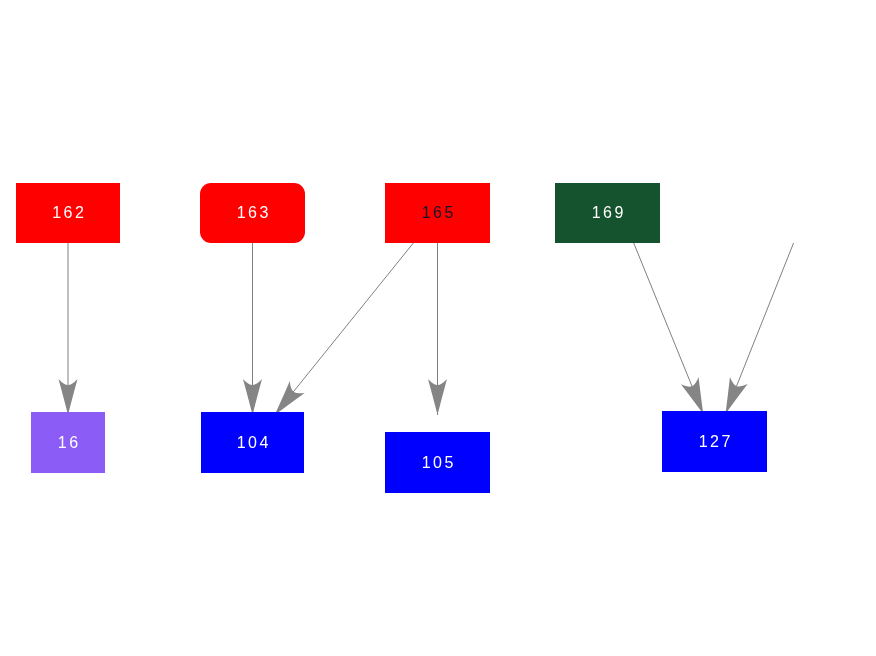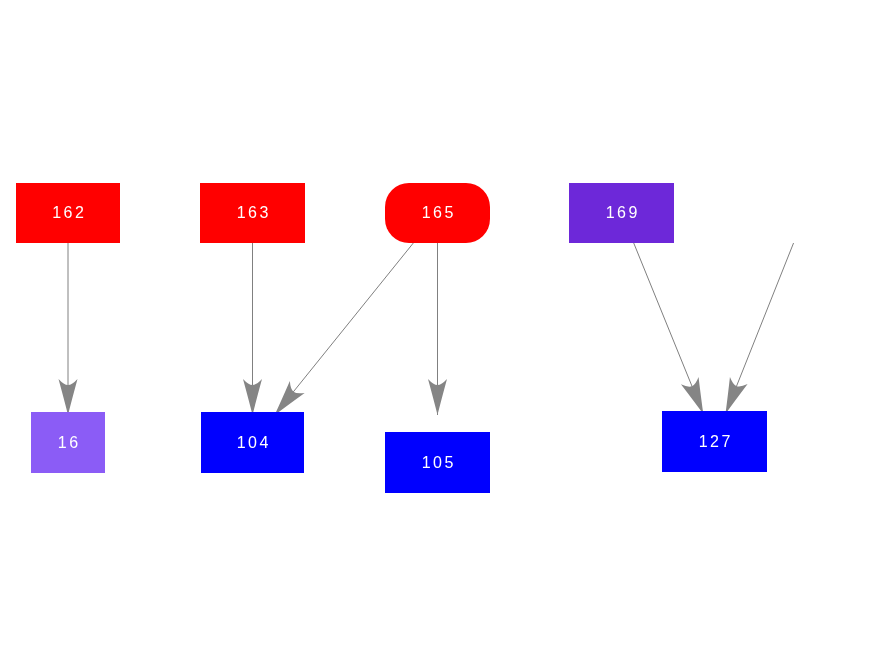--- a/index.html
+++ b/index.html
@@ -57,27 +57,27 @@
       <path d="M 0 0 Q -3.5 -14 -9.5 -36 Q -4 -30 0 -30 Q 4 -30 9.5 -36 Q 3.5 -14 0 0 Z" transform="translate(437.5,415) rotate(0)" fill="#858585"></path>
       <line x1="633.7100656455142" y1="243" x2="703.3074398249453" y2="414" stroke="#808080" stroke-width="1"></line>
       <path d="M 0 0 Q -3.5 -14 -9.5 -36 Q -4 -30 0 -30 Q 4 -30 9.5 -36 Q 3.5 -14 0 0 Z" transform="translate(703.3074398249453,414) rotate(-22.146430710088826)" fill="#858585"></path>
       <line x1="793.5525164113785" y1="243" x2="725.4518599562364" y2="414" stroke="#808080" stroke-width="1"></line>
       <path d="M 0 0 Q -3.5 -14 -9.5 -36 Q -4 -30 0 -30 Q 4 -30 9.5 -36 Q 3.5 -14 0 0 Z" transform="translate(725.4518599562364,414) rotate(21.714892708750845)" fill="#858585"></path>
     </svg>
   <div id="node-layer">
       <div class="node" style="left: 16px; top: 183px; width: 104px; height: 60px; background: rgb(255, 0, 0); color: rgb(255, 255, 255);">
         <span class="node-label">162</span>
       </div>
-      <div class="node" style="left: 200px; top: 183px; width: 105px; height: 60px; background: rgb(255, 0, 0); color: rgb(255, 255, 255);">
+      <div class="node" style="left: 200px; top: 183px; width: 105px; height: 60px; background: rgb(255, 0, 0); color: rgb(255, 255, 255); border-radius: 11px;">
         <span class="node-label">163</span>
       </div>
-      <div class="node" style="left: 385px; top: 183px; width: 105px; height: 60px; background: rgb(255, 0, 0); color: #ffffff; border-radius: 24px;">
+      <div class="node" style="left: 385px; top: 183px; width: 105px; height: 60px; background: rgb(255, 0, 0); color: #0f172a;">
         <span class="node-label">165</span>
       </div>
-      <div class="node" style="left: 569px; top: 183px; width: 105px; height: 60px; background: #6d28d9; color: rgb(255, 255, 255);">
+      <div class="node" style="left: 555px; top: 183px; width: 105px; height: 60px; background: #14532d; color: rgb(255, 255, 255);">
         <span class="node-label">169</span>
       </div>
       <div class="node" style="left: 31px; top: 412px; width: 74px; height: 61px; background: #8b5cf6; color: rgb(255, 255, 255);">
         <span class="node-label">16</span>
       </div>
       <div class="node" style="left: 201px; top: 412px; width: 103px; height: 61px; background: rgb(0, 0, 255); color: rgb(255, 255, 255);">
         <span class="node-label">104</span>
       </div>
       <div class="node" style="left: 385px; top: 412px; width: 105px; height: 61px; background: rgb(0, 0, 255); color: rgb(255, 255, 255); margin-top: 20px;">
         <span class="node-label">105</span>

